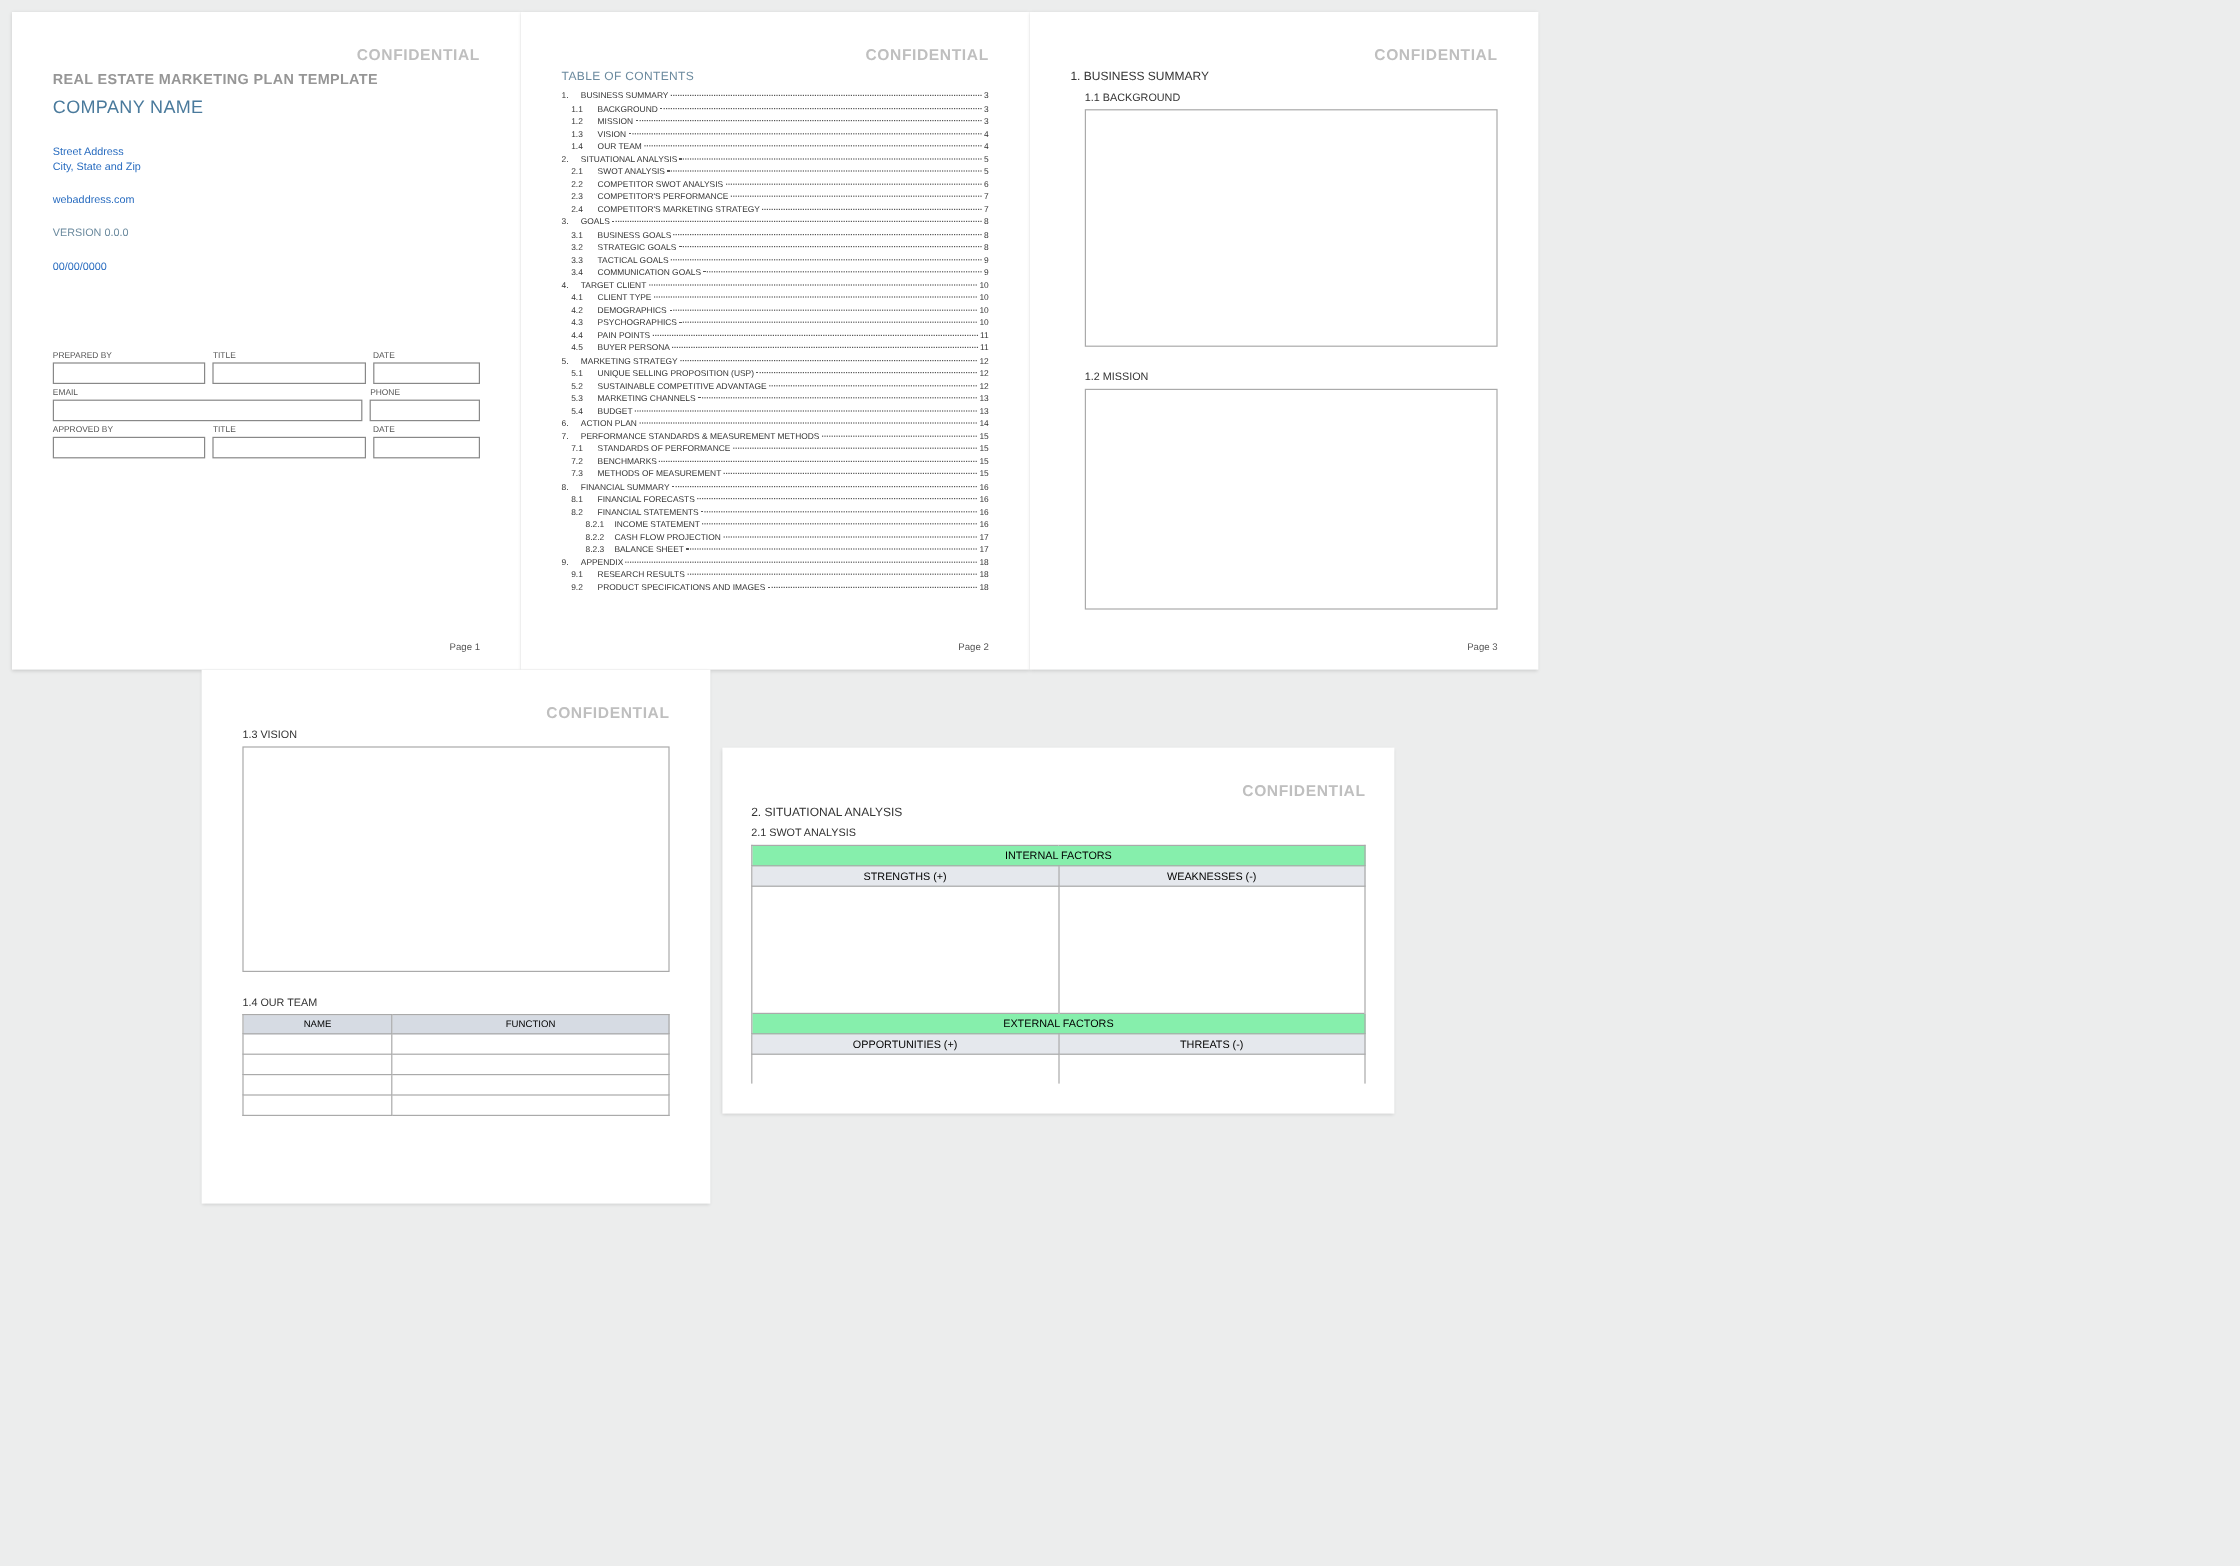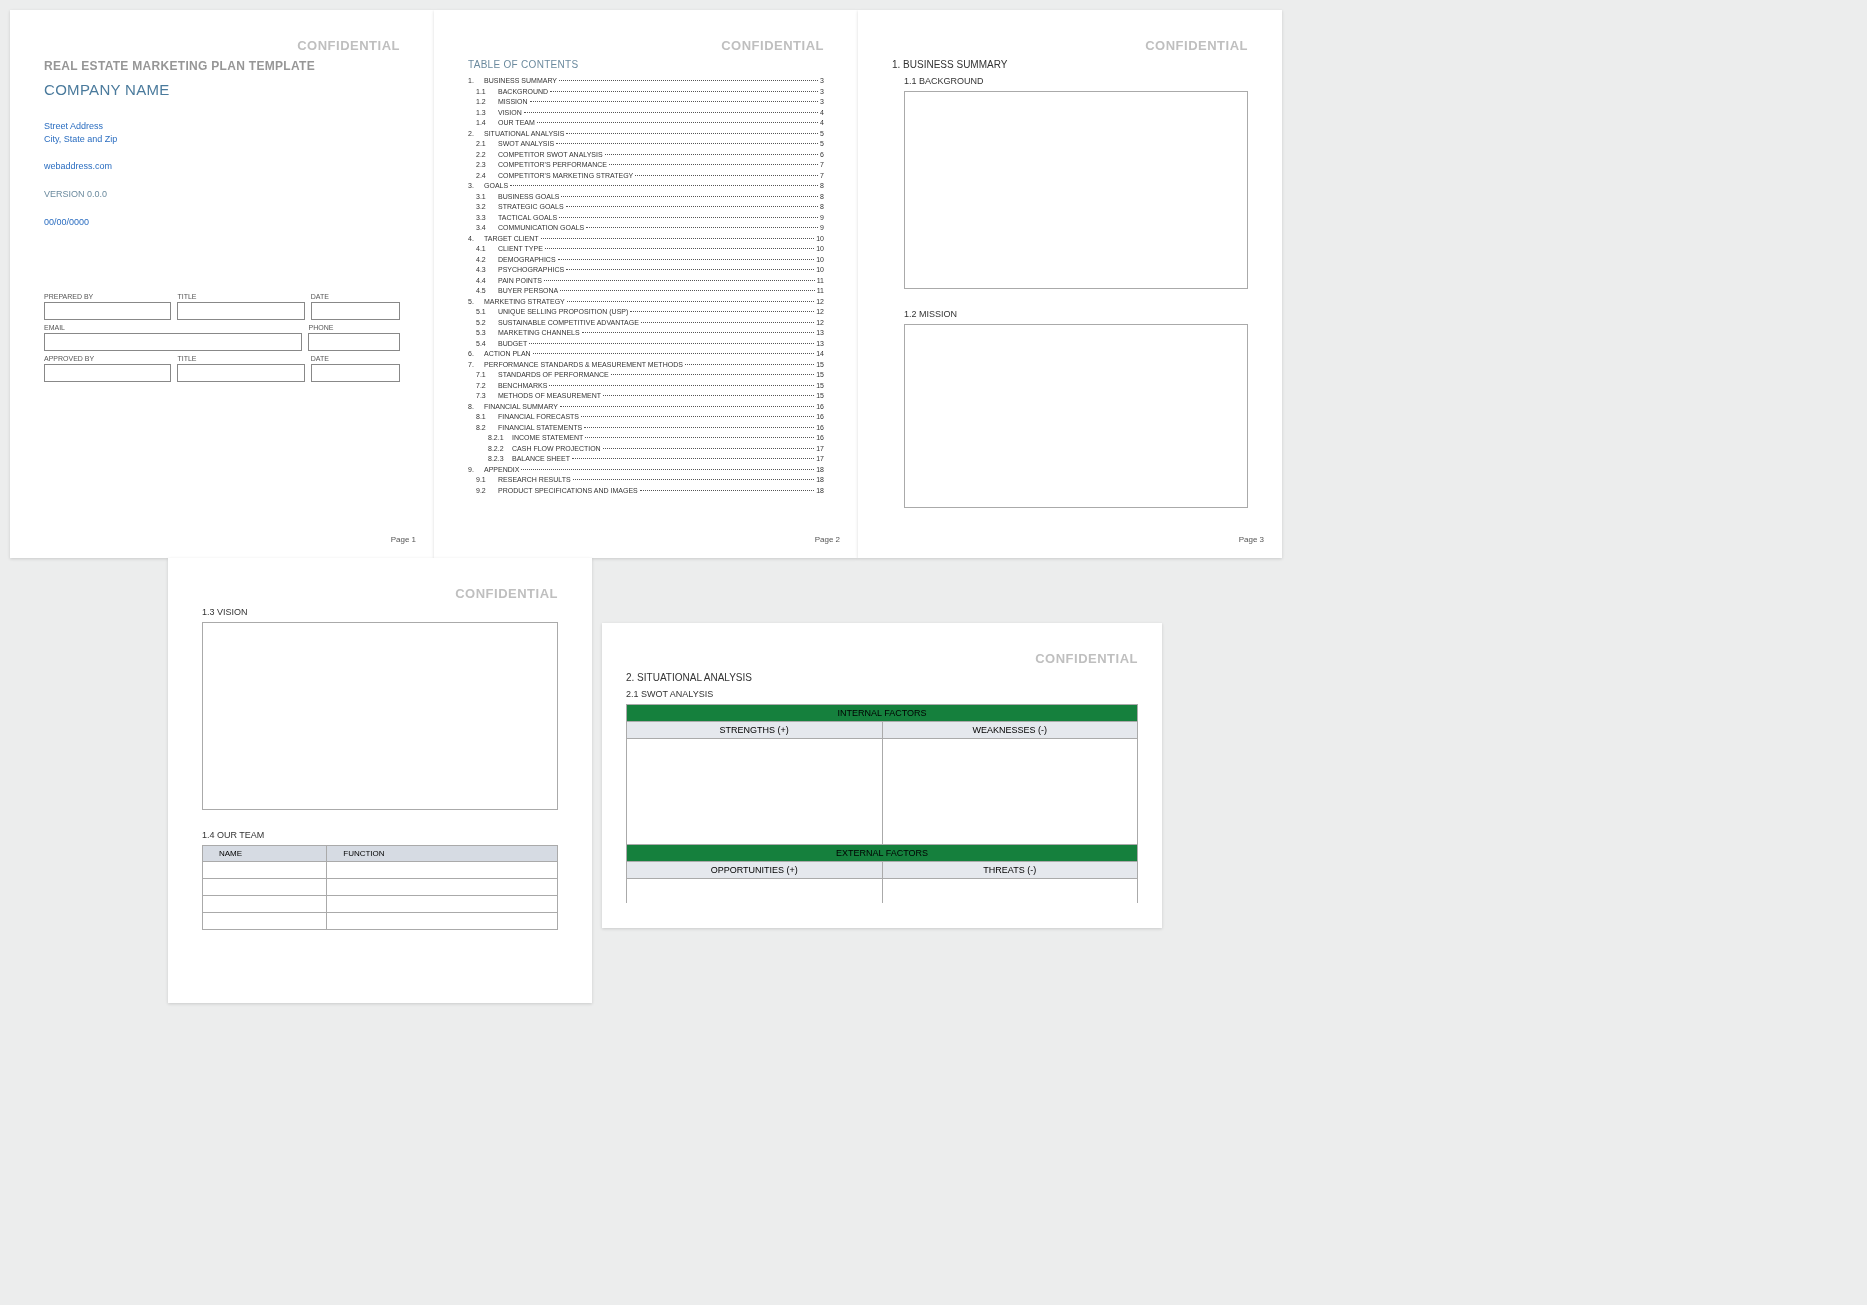--- a/index.html
+++ b/index.html
@@ -104,21 +104,21 @@
     margin-top: 4px;
   }
   .form-box {
     border: 0.7px solid #888;
     height: 18px;
     width: 100%;
   }
   .page-number {
     position: absolute;
     bottom: 14px;
-    right: 18px;
+    right: 34px;
     font-size: 8px;
     color: #555;
     margin-top: 17px;
   }
   
   .toc-title {
     font-size: 10px;
     color: #6b8a9e;
     letter-spacing: 0.3px;
     margin-bottom: 6px;
@@ -181,37 +181,37 @@
   
   .team-table {
     width: calc(100% - 12px);
     margin-left: 12px;
     border-collapse: collapse;
     font-size: 8px;
   }
   .team-table th {
     background: #d6dbe3;
     border: 0.7px solid #aaa;
-    text-align: left;
+    text-align: center;
     padding: 3px 16px;
     font-weight: normal;
   }
   .team-table td {
     border: 0.7px solid #aaa;
     height: 17px;
   }
   
   .swot-table {
     width: 100%;
     border-collapse: collapse;
     font-size: 9px;
     margin-top: 2px;
   }
   .swot-hdr {
-    background: #15803d;
+    background: #86efac;
     text-align: center;
     padding: 3px;
     border: 0.7px solid #aaa;
     font-weight: normal;
   }
   .swot-sub {
     background: #e5e8ed;
     text-align: center;
     padding: 3px;
     border: 0.7px solid #aaa;

